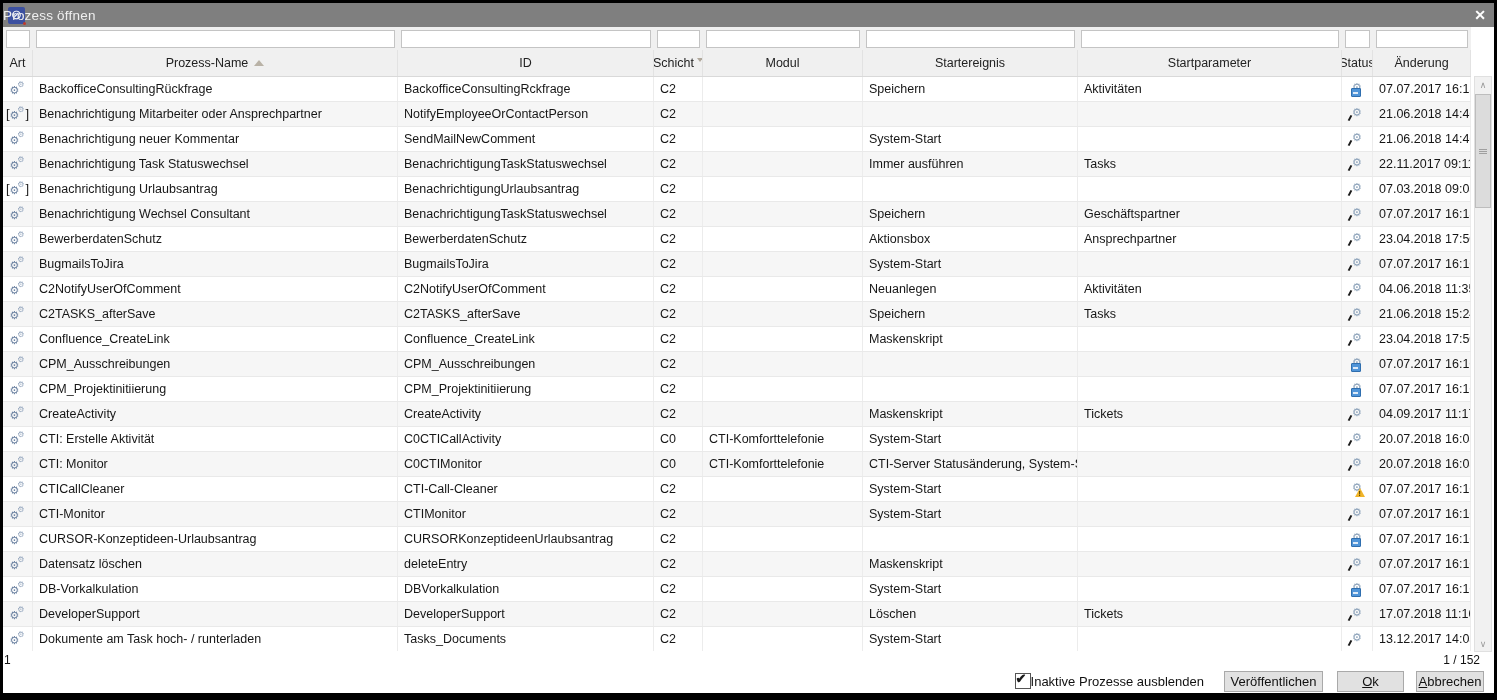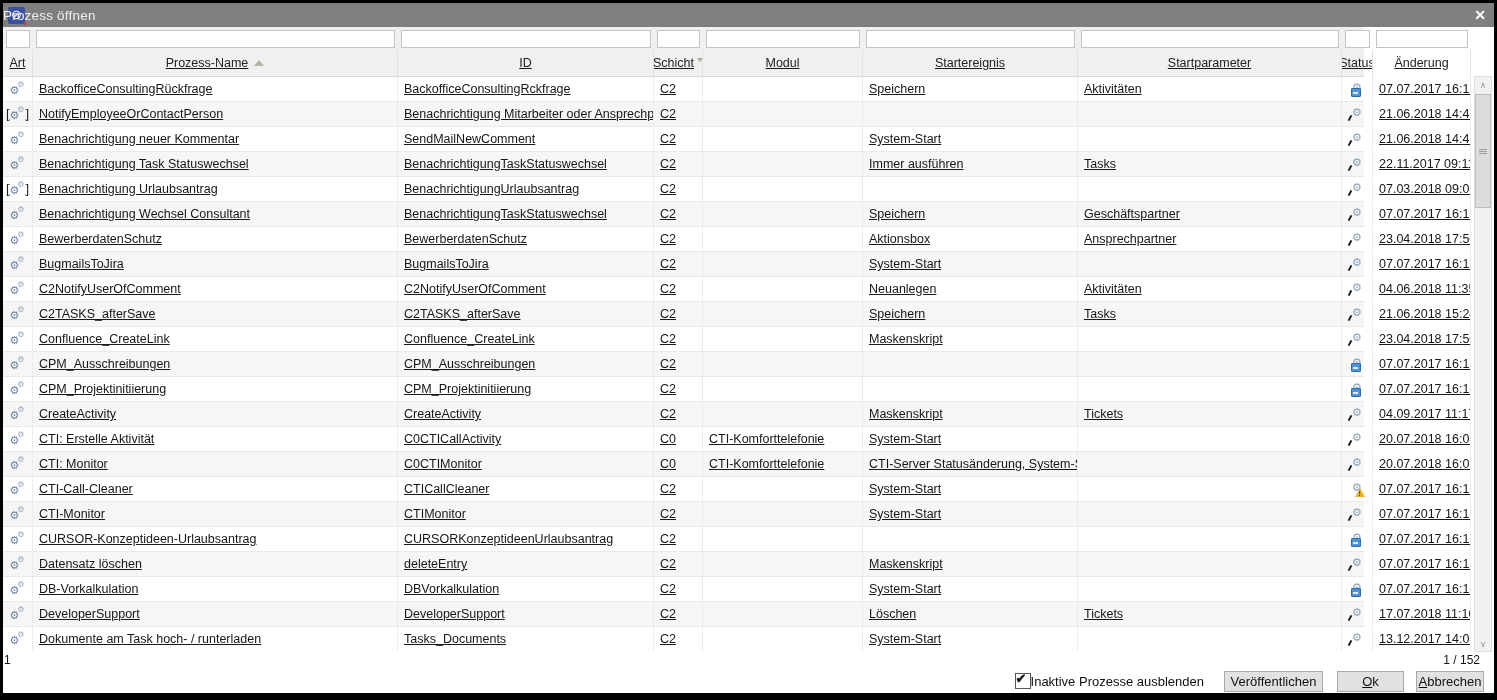--- a/index.html
+++ b/index.html
@@ -12,21 +12,21 @@
 
   
   .titlebar{height:24px;background:#7f7f7f;display:flex;align-items:center;position:relative;flex:0 0 auto;}
   .logo{width:17px;height:17px;margin-left:5px;background:#3c50a0;color:#fff;font-size:13px;line-height:16px;
         text-align:center;border-radius:2px;position:relative;}
   .logo::after{content:"";position:absolute;right:-1px;bottom:-1px;width:3px;height:3px;background:#c0392b;border-radius:50%;}
   .title{position:absolute;left:0;right:0;text-align:left;color:#efefef;font-size:13.5px;letter-spacing:.2px;}
   .close-btn{position:absolute;right:8px;top:2px;color:#fff;font-size:14px;font-weight:bold;cursor:pointer;line-height:20px;}
 
   
-  .hgrid{display:grid;grid-template-columns:30px 365px 256px 49px 160px 215px 264px 31px 98px;width:1361px;text-decoration:underline;}
+  .hgrid{display:grid;grid-template-columns:30px 365px 256px 49px 160px 215px 264px 31px 98px;width:1468px;}
   .filter-row{height:23px;background:#f0f0f0;align-items:center;flex:0 0 auto;}
   .filter-cell{display:flex;align-items:center;justify-content:center;padding:0 3px;}
   .filter-cell input{width:100%;height:16px;border:1px solid #c4c4c4;background:#fff;font-size:11px;padding:0 2px;
     font-family:"Liberation Sans",sans-serif;outline:none;}
   .header-row{height:26px;background:#f0f0f0;border-bottom:1px solid #d9d9d9;flex:0 0 auto;}
   .header-cell{display:flex;align-items:center;justify-content:center;font-size:12.5px;color:#222;
     border-right:1px solid #e2e2e2;position:relative;white-space:nowrap;overflow:hidden;}
   .sort-asc{width:0;height:0;border-left:5px solid transparent;border-right:5px solid transparent;
     border-bottom:6px solid #b9b2a6;margin-left:6px;}
   .sort-mini{width:0;height:0;border-left:3px solid transparent;border-right:3px solid transparent;
@@ -183,22 +183,22 @@
   </div>
       <div class="row hgrid alt">
     <div class="cell c-art gear-bracket">
           <span class="bracket">[</span>
           <span class="gears">
             <span class="g g1">⚙</span>
             <span class="g g2">⚙</span>
           </span>
           <span class="bracket">]</span>
         </div>
+    <div class="cell">Benachrichtigung Mitarbeiter oder Ansprechpartner</div>
     <div class="cell">NotifyEmployeeOrContactPerson</div>
-    <div class="cell">Benachrichtigung Mitarbeiter oder Ansprechpartner</div>
     <div class="cell">C2</div>
     <div class="cell"></div>
     <div class="cell"></div>
     <div class="cell"></div>
     <div class="cell c-status">
           <span class="st-wrap st-edit">
             <span class="st-gear">⚙</span>
             <span class="ovl"></span>
           </span>
         </div>
@@ -500,22 +500,22 @@
         </div>
     <div class="cell">20.07.2018 16:05</div>
   </div>
       <div class="row hgrid">
     <div class="cell c-art gear">
           <span class="gears">
             <span class="g g1">⚙</span>
             <span class="g g2">⚙</span>
           </span>
         </div>
+    <div class="cell">CTICallCleaner</div>
     <div class="cell">CTI-Call-Cleaner</div>
-    <div class="cell">CTICallCleaner</div>
     <div class="cell">C2</div>
     <div class="cell"></div>
     <div class="cell">System-Start</div>
     <div class="cell"></div>
     <div class="cell c-status">
           <span class="st-wrap st-warning">
             <span class="st-gear">⚙</span>
             <span class="ovl"></span>
           </span>
         </div>

